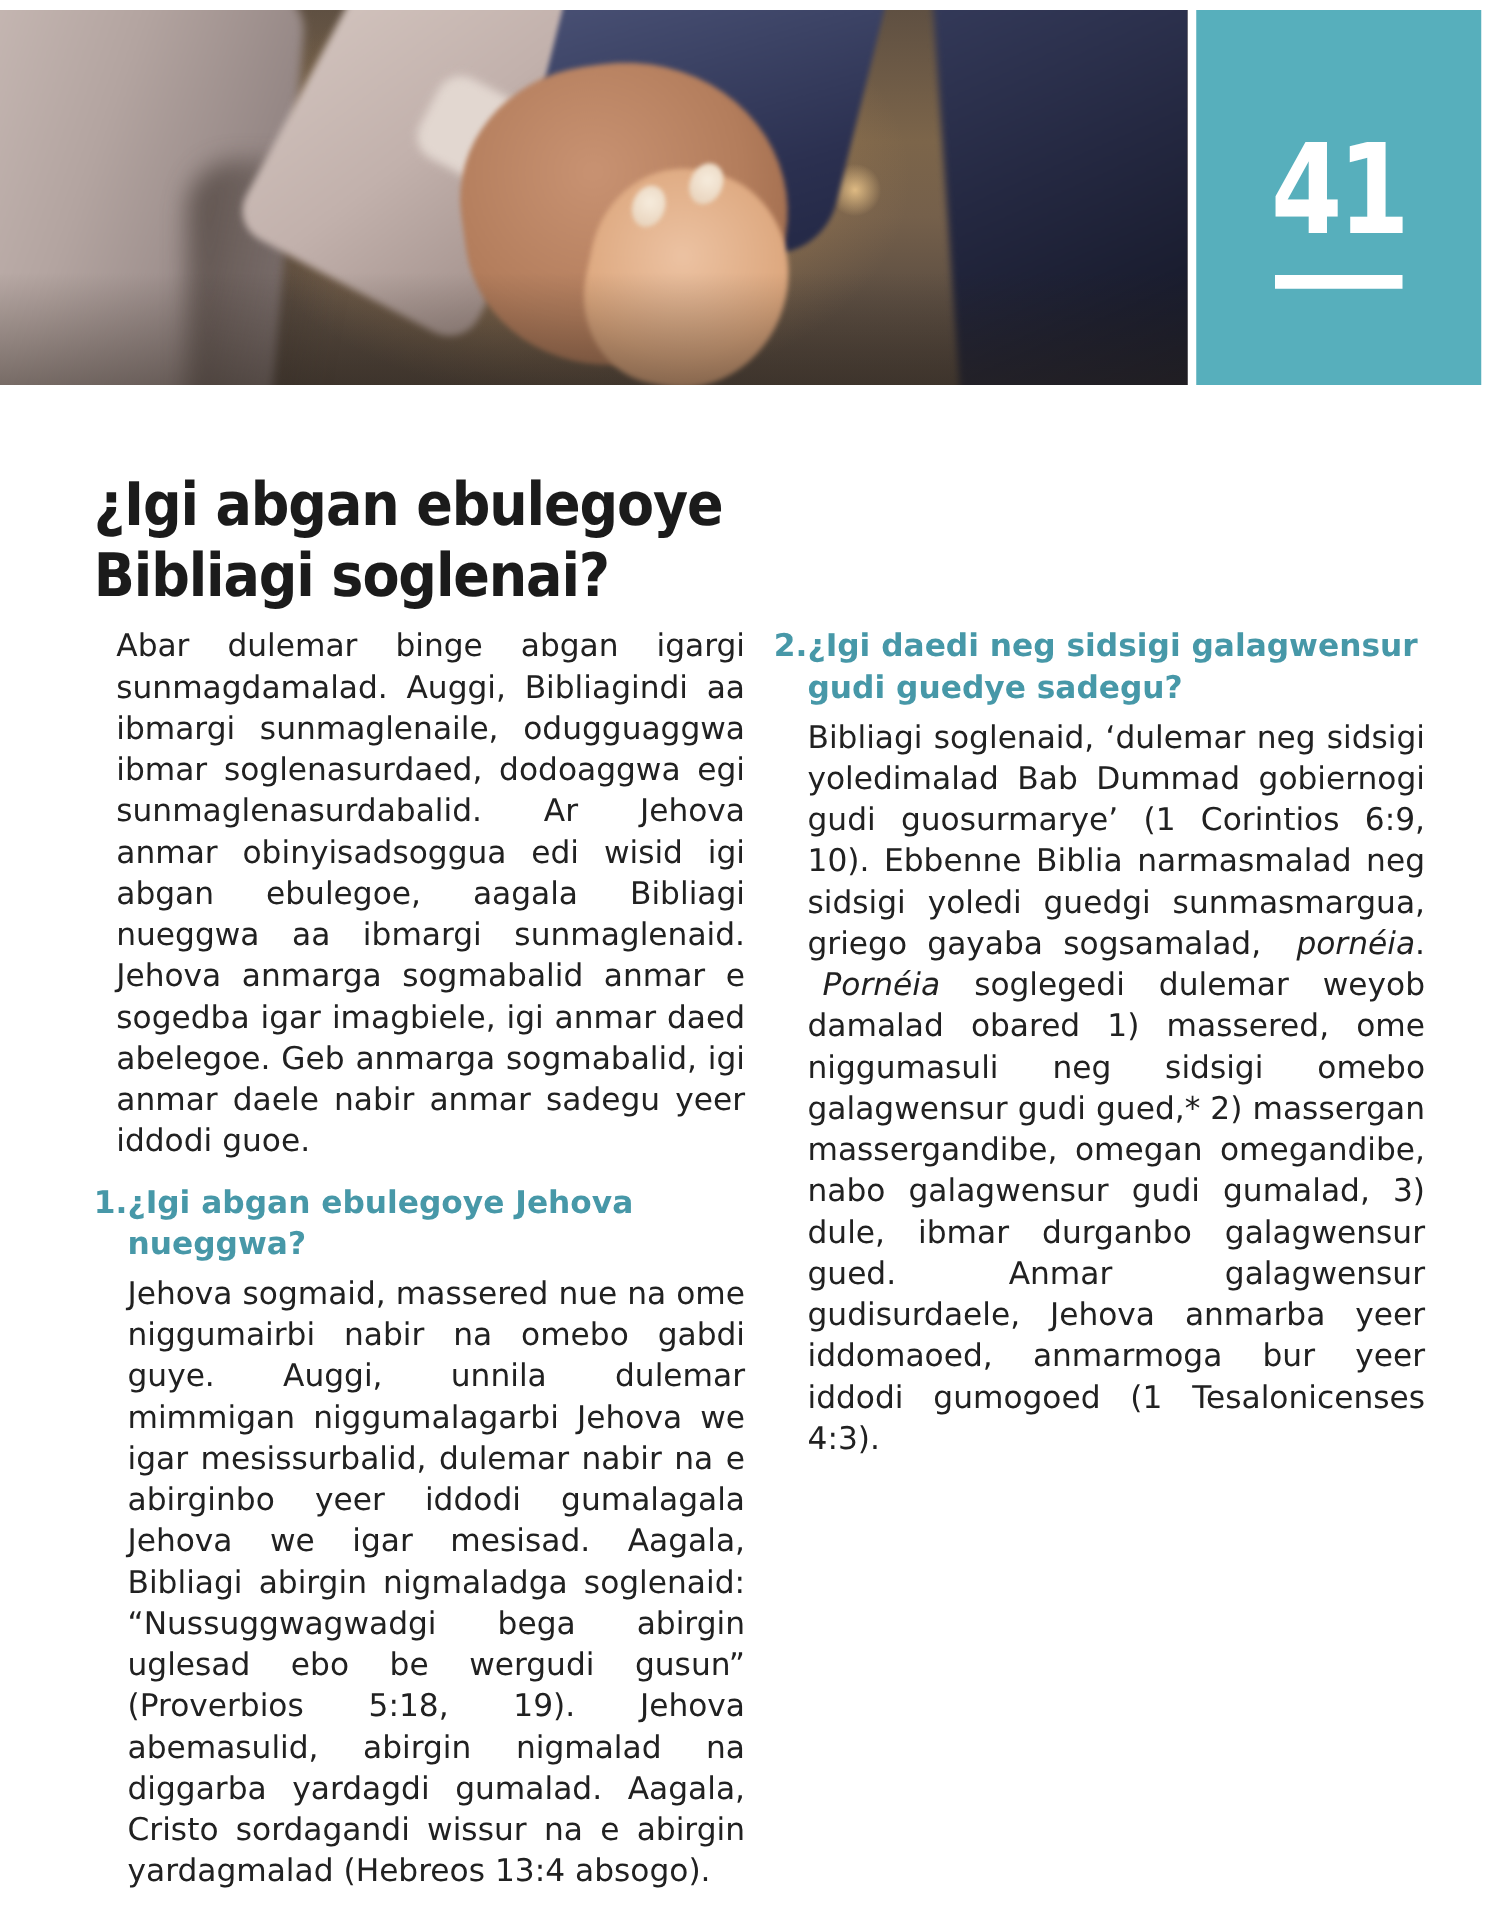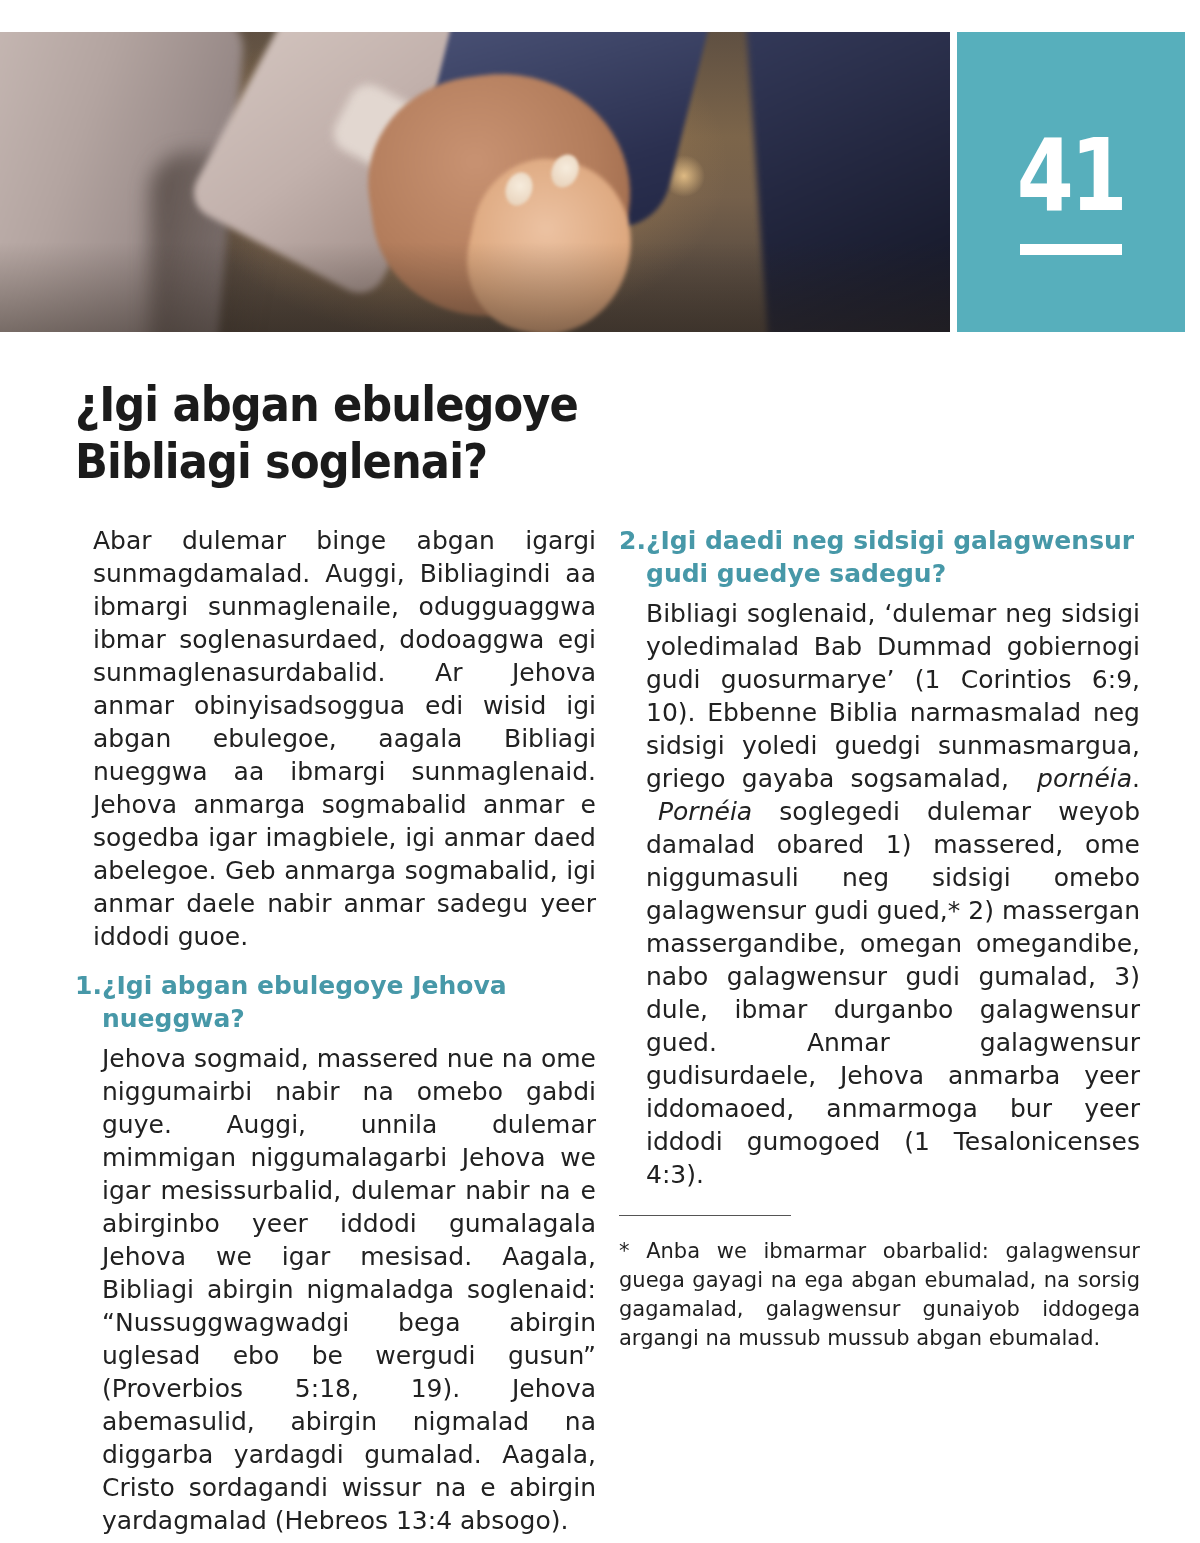--- a/index.html
+++ b/index.html
@@ -3,21 +3,21 @@
 <meta charset="utf-8">
 <style>
   html,body{margin:0;padding:0;}
   body{
     width:1200px;height:1543px;position:relative;background:#ffffff;
     font-family:"DejaVu Sans","Liberation Sans",sans-serif;
     color:#222222;
     -webkit-font-smoothing:antialiased;
   }
   
-  .banner{position:absolute;left:0;top:8px;width:1185px;height:300px;margin-top:24px;}
+  .banner{position:absolute;left:0;top:8px;width:1185px;height:300px;}
   .photo{
     position:absolute;left:0;top:0;width:950px;height:300px;overflow:hidden;
     background:
       radial-gradient(circle 26px at 46% 22%, rgba(250,240,214,.95), rgba(250,240,214,0) 72%),
       radial-gradient(circle 30px at 41% 8%,  rgba(248,236,205,.9),  rgba(248,236,205,0) 72%),
       radial-gradient(circle 24px at 70% 28%, rgba(246,214,160,.9),  rgba(246,214,160,0) 70%),
       radial-gradient(circle 30px at 72% 48%, rgba(238,200,140,.85), rgba(238,200,140,0) 70%),
       radial-gradient(circle 20px at 66% 12%, rgba(252,244,220,.9),  rgba(252,244,220,0) 70%),
       radial-gradient(circle 34px at 30% 30%, rgba(214,182,132,.55), rgba(214,182,132,0) 75%),
       radial-gradient(ellipse 340px 220px at 48% 45%, rgba(187,142,88,.75), rgba(187,142,88,0) 80%),
@@ -80,21 +80,21 @@
     transform:scaleX(.82);letter-spacing:-4px;margin-top:16px;
   }
   .chapter-rule{width:102px;height:11px;background:#ffffff;margin-top:18px;}
   
   .page-title{
     position:absolute;left:75px;top:344px;width:600px;
     font-size:48px;font-weight:bold;line-height:57px;color:#1b1b1b;
     letter-spacing:-1px;transform:scaleX(.9);transform-origin:left top;
   }
   
-  .columns{position:absolute;left:75px;top:524px;width:1065px;display:flex;gap:23px;justify-content:flex-end;}
+  .columns{position:absolute;left:75px;top:500px;width:1065px;display:flex;gap:23px;justify-content:flex-end;}
   .col{width:521px;flex:none;}
   .body-text{font-size:25px;line-height:33px;text-align:justify;color:#212121;}
   .intro-para{margin:0 0 0 18px;}
   .question{margin-top:16px;}
   .q-heading{
     display:flex;font-size:25px;line-height:33px;font-weight:bold;color:#4798a8;
   }
   .q-num{flex:none;width:27px;}
   .q-para{margin:7px 0 0 27px;}
   .seg-bold{font-weight:normal;}
@@ -140,18 +140,14 @@
     </div>
   </div>
   <div class="col">
     <div class="question" style="margin-top:0;">
       <div class="q-heading">
         <span class="q-num">2.</span>
         <span>¿Igi daedi neg sidsigi galagwensur gudi guedye sadegu?</span>
       </div>
       <p class="body-text q-para"><span>Bibliagi soglenaid, </span><span class="seg-bold">‘dulemar neg sidsigi yoledimalad Bab Dummad gobiernogi gudi guosurmarye’</span><span> (1 Corintios 6:9, 10). Ebbenne Biblia narmasmalad neg sidsigi yoledi guedgi sunmasmargua, griego gayaba sogsamalad, </span><span class="seg-italic">pornéia</span><span>. </span><span class="seg-italic">Pornéia</span><span> soglegedi dulemar weyob damalad obared 1) massered, ome niggumasuli neg sidsigi omebo galagwensur gudi gued,* 2) massergan massergandibe, omegan omegandibe, nabo galagwensur gudi gumalad, 3) dule, ibmar durganbo galagwensur gued. Anmar galagwensur gudisurdaele, Jehova anmarba yeer iddomaoed, anmarmoga bur yeer iddodi gumogoed (1 Tesalonicenses 4:3).</span></p>
     </div>
-    <div class="footnote-block">
-      <div class="footnote-rule"></div>
-      <p class="footnote-text">* Anba we ibmarmar obarbalid: galagwensur guega gayagi na ega abgan ebumalad, na sorsig gagamalad, galagwensur gunaiyob iddogega argangi na mussub mussub abgan ebumalad.</p>
-    </div>
   </div>
 </div>
 
 </body></html>

